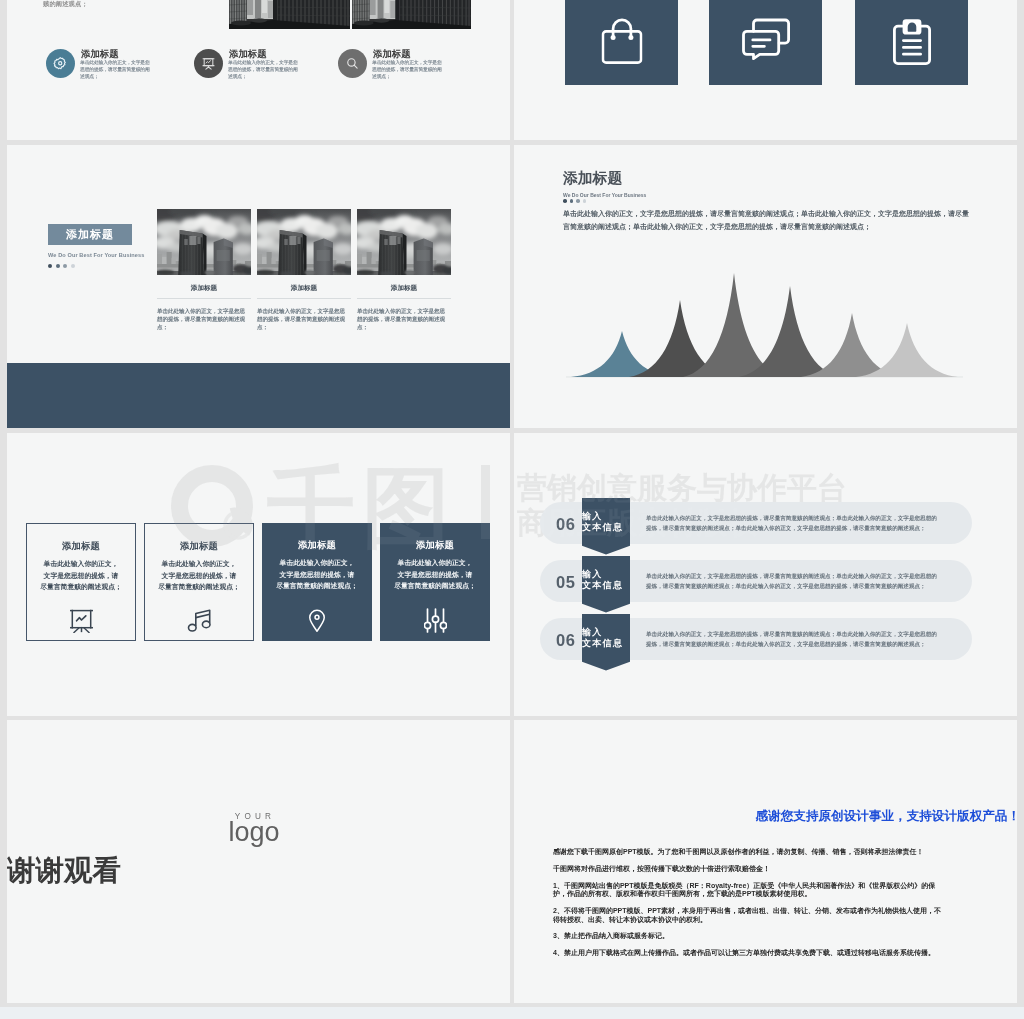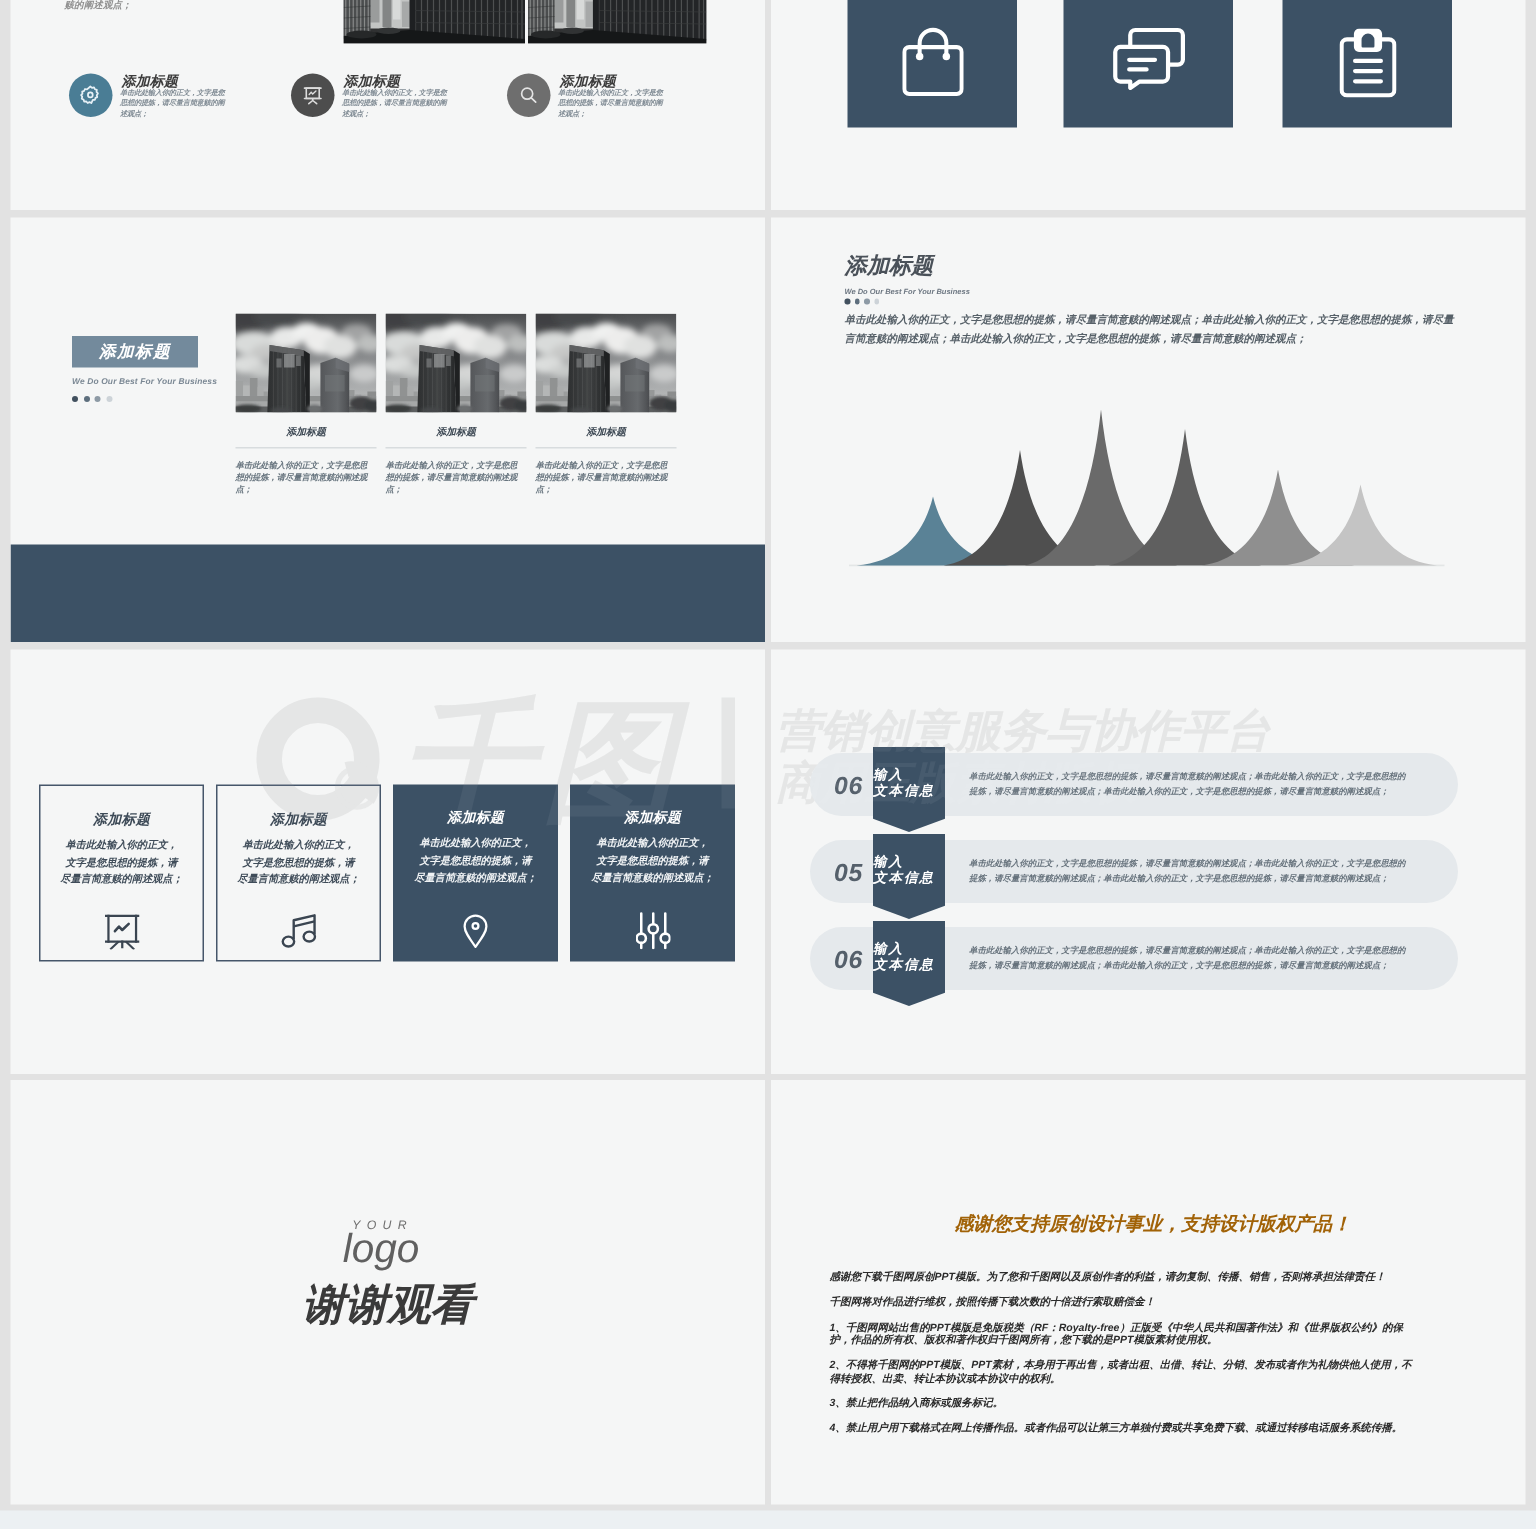--- a/index.html
+++ b/index.html
@@ -1,19 +1,19 @@
 <!DOCTYPE html>
 <html><head>
 <meta charset="utf-8">
 <title>PPT Template Preview</title>
 <style>
  *{box-sizing:border-box;margin:0;padding:0}
  html,body{width:1024px;height:1019px;overflow:hidden;background:#e2e2e2;
    font-family:"Liberation Sans",sans-serif;-webkit-font-smoothing:antialiased}
- .page{position:relative;width:1024px;height:1019px;background:#e2e2e2;font-style:italic;}
+ .page{position:relative;width:1024px;height:1019px;background:#e2e2e2;}
  .page-foot{position:absolute;left:0;top:1007px;width:1024px;height:12px;background:#ecf0f3}
  .slide{position:absolute;width:503px;height:283px;background:#f5f6f6;overflow:hidden}
  .col1{left:7px}.col2{left:514px}
  .r1{top:-143px}.r2{top:145px}.r3{top:433px}.r4{top:720px}
 
  
  .s1-clip{position:absolute;left:36px;top:144px;font-size:6.3px;color:#8f8f8f;letter-spacing:.1px;font-weight:bold;line-height:1}
  .s1-photos{position:absolute;left:222px;top:142px;width:242px;height:30px;display:flex;gap:2px;align-items:flex-end}
  .s1-feat{position:absolute;width:155px}
  .s1-circle{position:absolute;left:0;top:0;width:29px;height:29px;border-radius:50%;
@@ -72,28 +72,28 @@
    font-size:9px;font-weight:bold;line-height:1.25;letter-spacing:1.3px}
  .s6-body{position:absolute;left:106px;top:11px;width:294px;font-size:5.6px;line-height:1.79;
    color:#66727c;font-weight:bold;text-align:left}
 
  
  .s7-logo{position:absolute;left:0;top:0;width:503px;height:283px}
  .s7-your{position:absolute;left:222px;top:93px;width:52px;text-align:center;
    font-size:8.2px;letter-spacing:4.2px;color:#6f6f6f;line-height:1}
  .s7-main{position:absolute;left:218px;top:95px;width:58px;text-align:center;
    font-size:27px;color:#606060;letter-spacing:0px;line-height:1.3;font-weight:400}
- .s7-thanks{position:absolute;left:0px;top:136px;width:503px;text-align:center;
+ .s7-thanks{position:absolute;left:0px;top:136px;width:503px;
    font-size:28.5px;font-weight:bold;color:#3a3a3a;letter-spacing:0px;line-height:1}
 
  
  .s8-title{position:absolute;left:4px;top:45px;width:503px;text-align:center;
    font-size:27px;font-weight:bold;color:#383838;letter-spacing:6.3px;line-height:1}
- .s8-sub{position:absolute;left:3px;top:90px;width:503px;text-align:center;
-   font-size:12.6px;font-weight:bold;color:#a16207;line-height:1}
+ .s8-sub{position:absolute;left:3px;top:90px;width:503px;text-align:right;
+   font-size:12.6px;font-weight:bold;color:#1d4ed8;line-height:1}
  .s8-ps{position:absolute;left:39px;top:128px;width:393px}
  .s8-p{font-size:7px;line-height:1.22;color:#2b2b2b;font-weight:bold;margin-bottom:8.3px;text-align:left}
  .wm-over{position:absolute;left:0;top:0;width:503px;height:283px;opacity:.055;pointer-events:none}
  .wm-txt{position:absolute;color:#e4e5e5;font-weight:bold}
 
  
  .photo{position:relative;overflow:hidden;background:#8d8d8d}
 </style>
 </head>
 <body>

